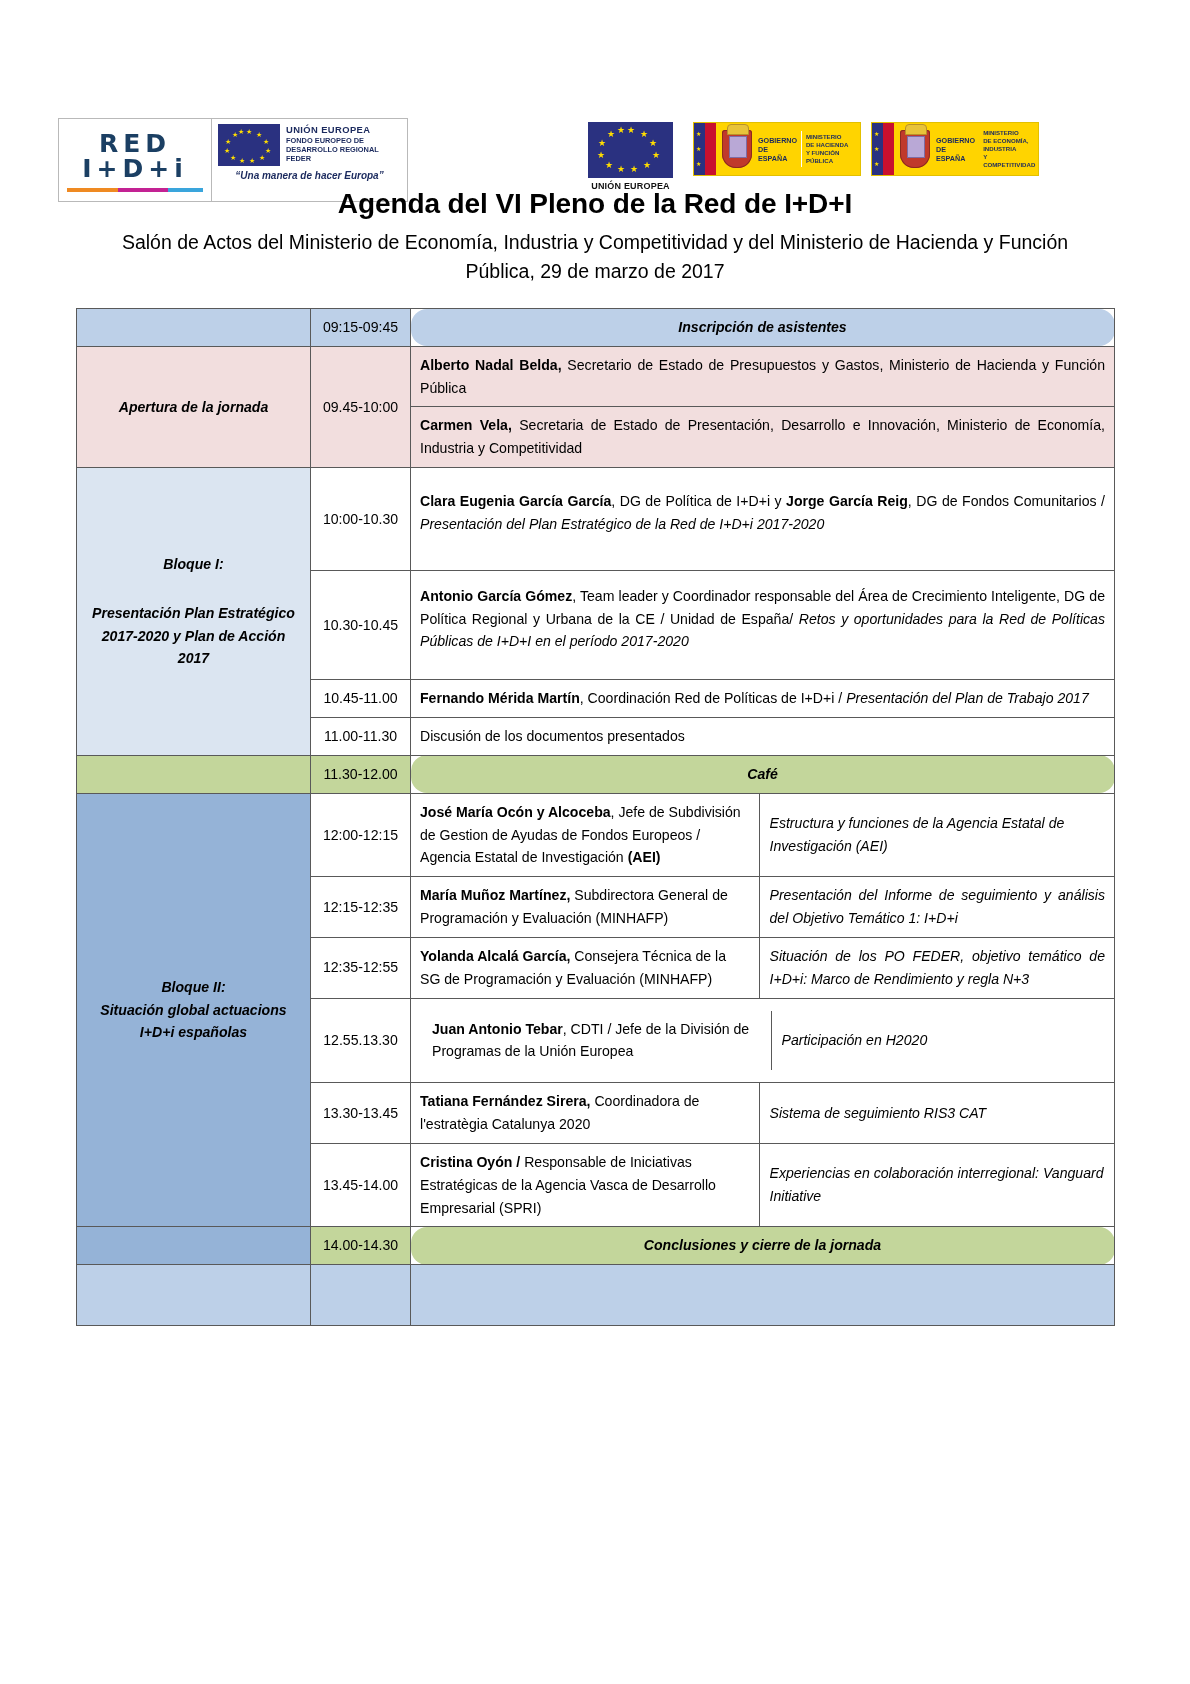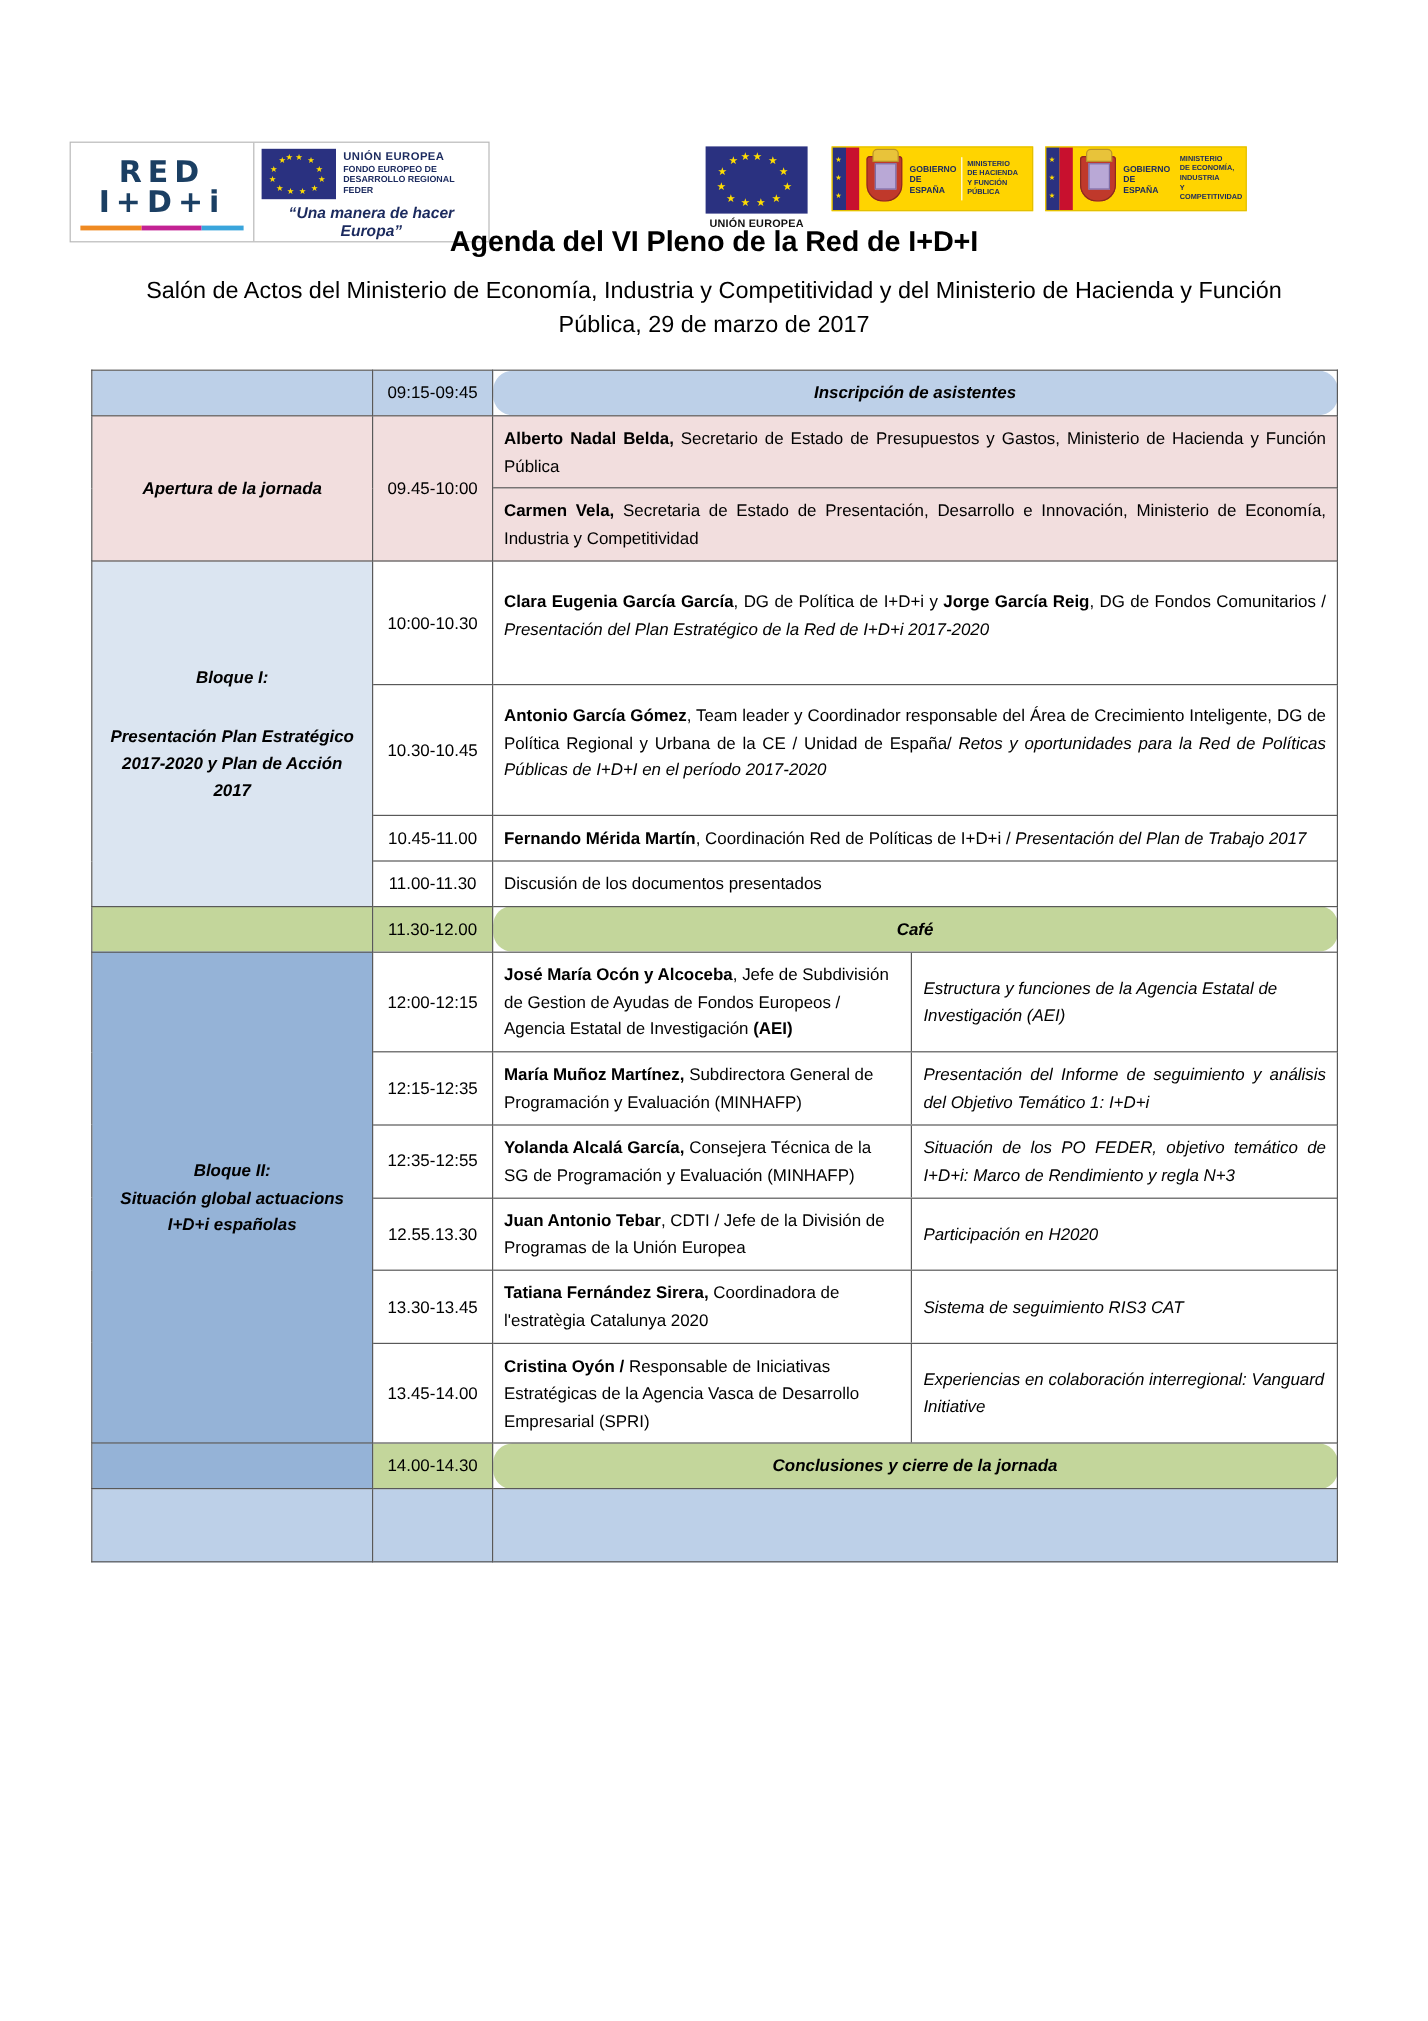--- a/index.html
+++ b/index.html
@@ -90,21 +90,21 @@
     font-size: 7px;
     line-height: 7px;
   }
   .feder-text { font-size: 7.4px; line-height: 1.25; color: #1b2a5e; font-weight: bold; font-family: "Liberation Sans", sans-serif; }
   .feder-text .t1 { font-size: 9.4px; letter-spacing: .4px; }
   .feder-slogan {
     margin-top: 4px;
     text-align: center;
     font-style: italic;
     font-weight: bold;
-    font-size: 13px;
+    font-size: 10px;
     color: #1b2a5e;
   }
 
   .logo-right-group {
     position: absolute;
     left: 578px;
     top: 4px;
     display: flex;
     align-items: flex-start;
     gap: 10px;
@@ -146,21 +146,21 @@
     margin-left: 6px; width: 46px;
   }
   .gob-sep { width: 1px; background: #ffffff; height: 70%; margin: 0 4px; }
   .gob-min { font-size: 6.1px; font-weight: bold; color: #1b2a5e; line-height: 1.3; padding-right: 3px; }
 
   
   .doc-title {
     position: absolute;
     top: 188px; left: 0; width: 1190px;
     text-align: center;
-    font-size: 24px;
+    font-size: 28px;
     font-weight: bold;
     letter-spacing: -0.1px;
   }
   .doc-subtitle {
     position: absolute;
     top: 228px; left: 95px; width: 1000px;
     text-align: center;
     font-size: 19.5px;
     line-height: 1.48;
     font-weight: normal;
@@ -430,21 +430,21 @@
                   <span class="spk">Yolanda Alcalá García,</span><span> Consejera Técnica de la SG de Programación y Evaluación (MINHAFP)</span>
                 </td>
                 <td class="right-col just" style="border:0;padding:7px 10px;vertical-align:middle;">Situación de los PO FEDER, objetivo temático de I+D+i: Marco de Rendimiento y regla N+3</td>
               </tr>
             </tbody>
               </table>
           </td>
         </tr>
         <tr>
           <td class="bg-white time">12.55.13.30</td>
-          <td class="bg-white" style="padding:0;">
+          <td class="bg-white" style="padding:12px;">
             <table style="border-collapse:collapse;width:100%;table-layout:fixed;">
               <colgroup>
                   <col style="width:348px">
                   <col style="width:356px">
                 </colgroup>
               <tbody>
                   <tr>
                 <td style="border:0;border-right:1px solid #595959;padding:7px 9px;vertical-align:middle;font-size:14.1px;line-height:1.62;">
                   <span class="spk">Juan Antonio Tebar</span><span>, CDTI / Jefe de la División de Programas de la Unión Europea</span>
                 </td>

